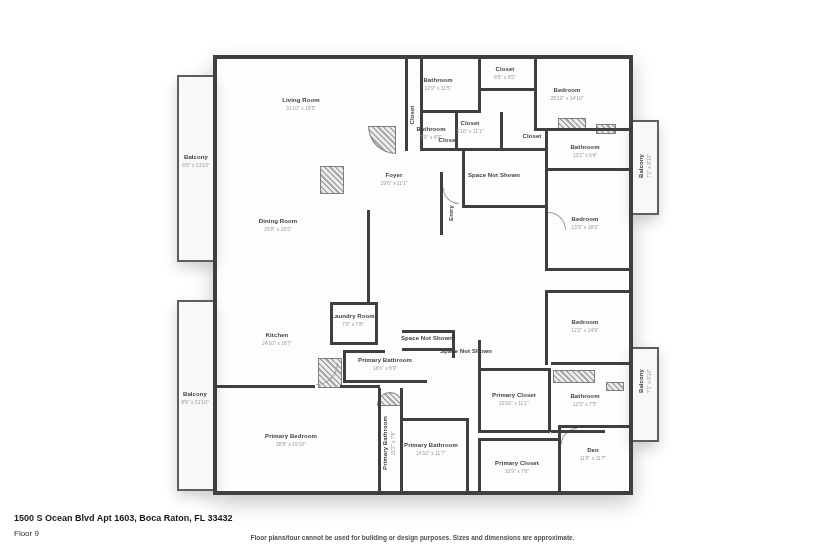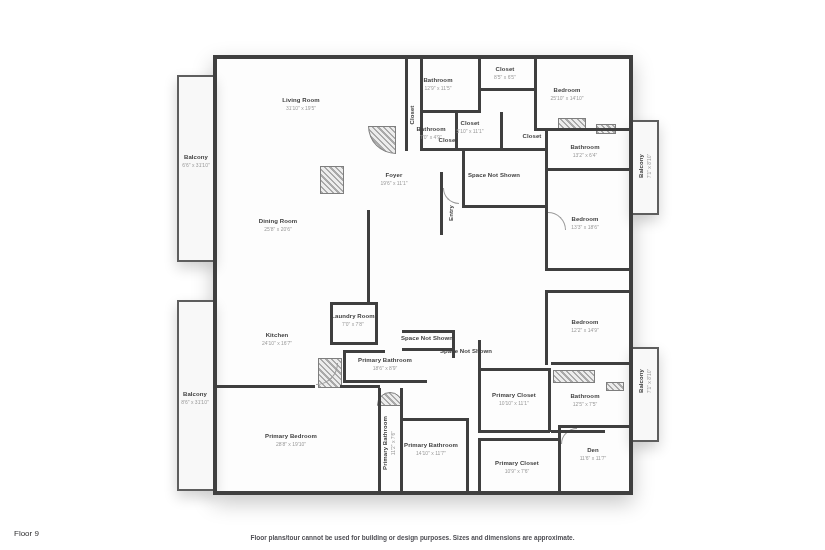--- a/index.html
+++ b/index.html
@@ -230,16 +230,17 @@
   </div>
   <div class="room" style="left:517px;top:467px">
     <span class="rn">Primary Closet</span>
     <span class="rd">10'9" x 7'6"</span>
   </div>
   <div class="room" style="left:593px;top:454px">
     <span class="rn">Den</span>
     <span class="rd">11'6" x 11'7"</span>
   </div>
 
+  <div class="footer-address">1500 S Ocean Blvd Apt 1603, Boca Raton, FL 33432</div>
   <div class="footer-floor">Floor 9</div>
   <div class="footer-disclaimer">Floor plans/tour cannot be used for building or design purposes. Sizes and dimensions are approximate.</div>
 
 </div>
 
 </body></html>

